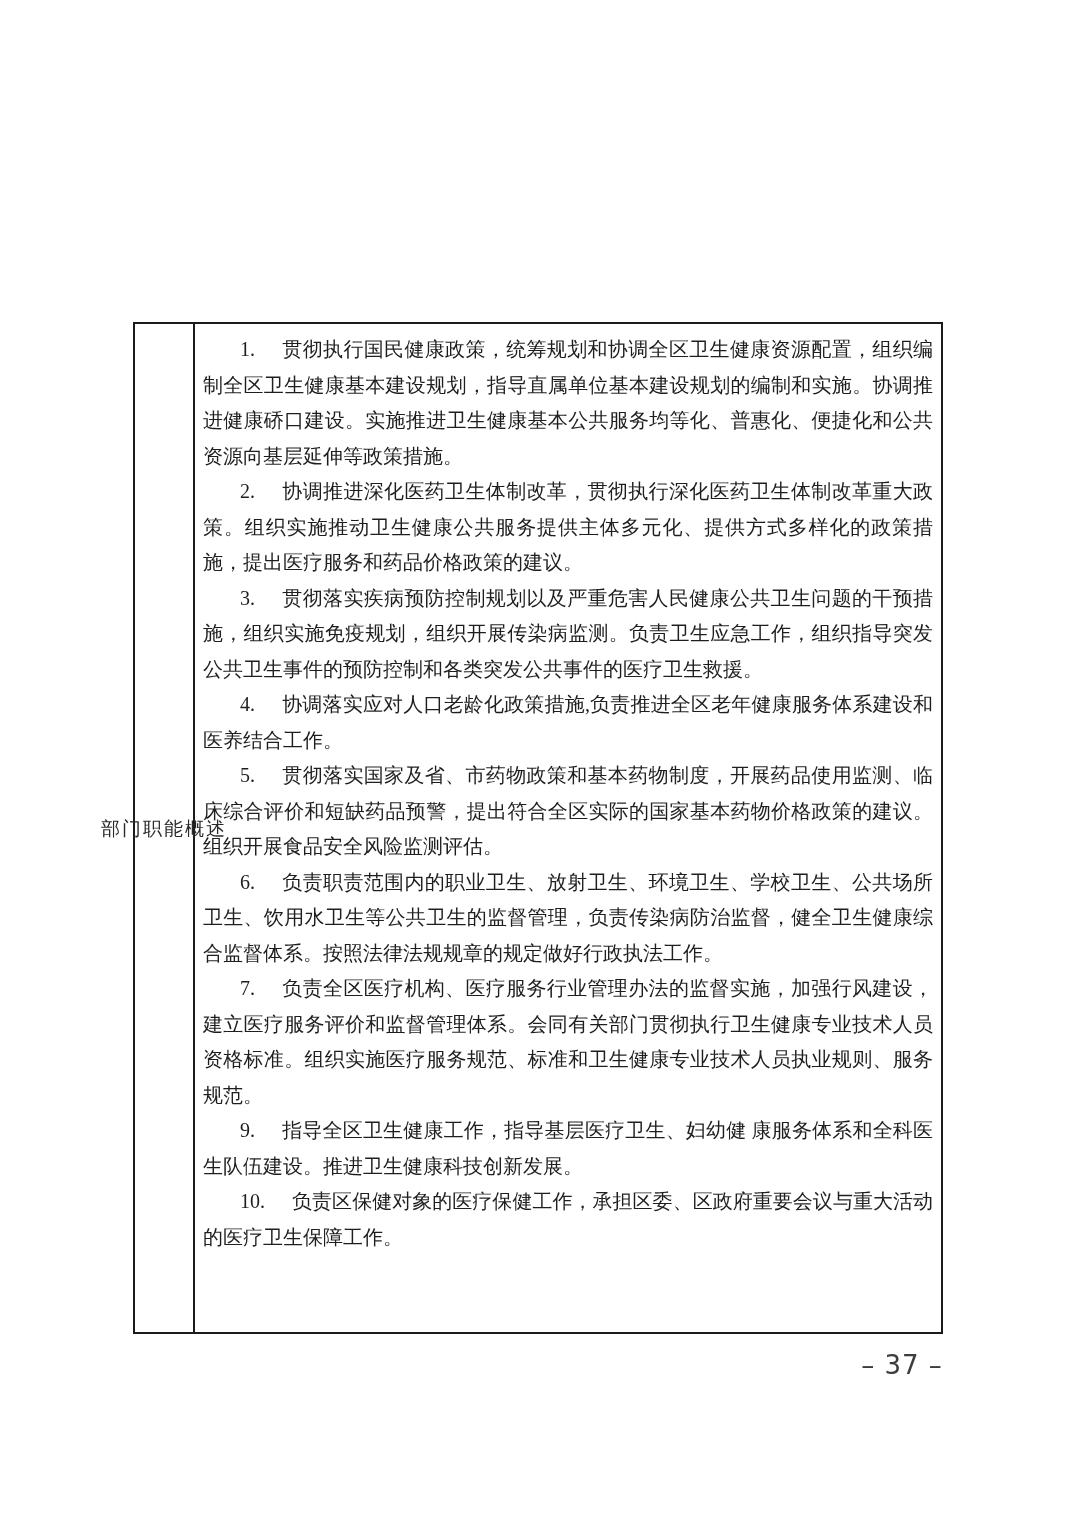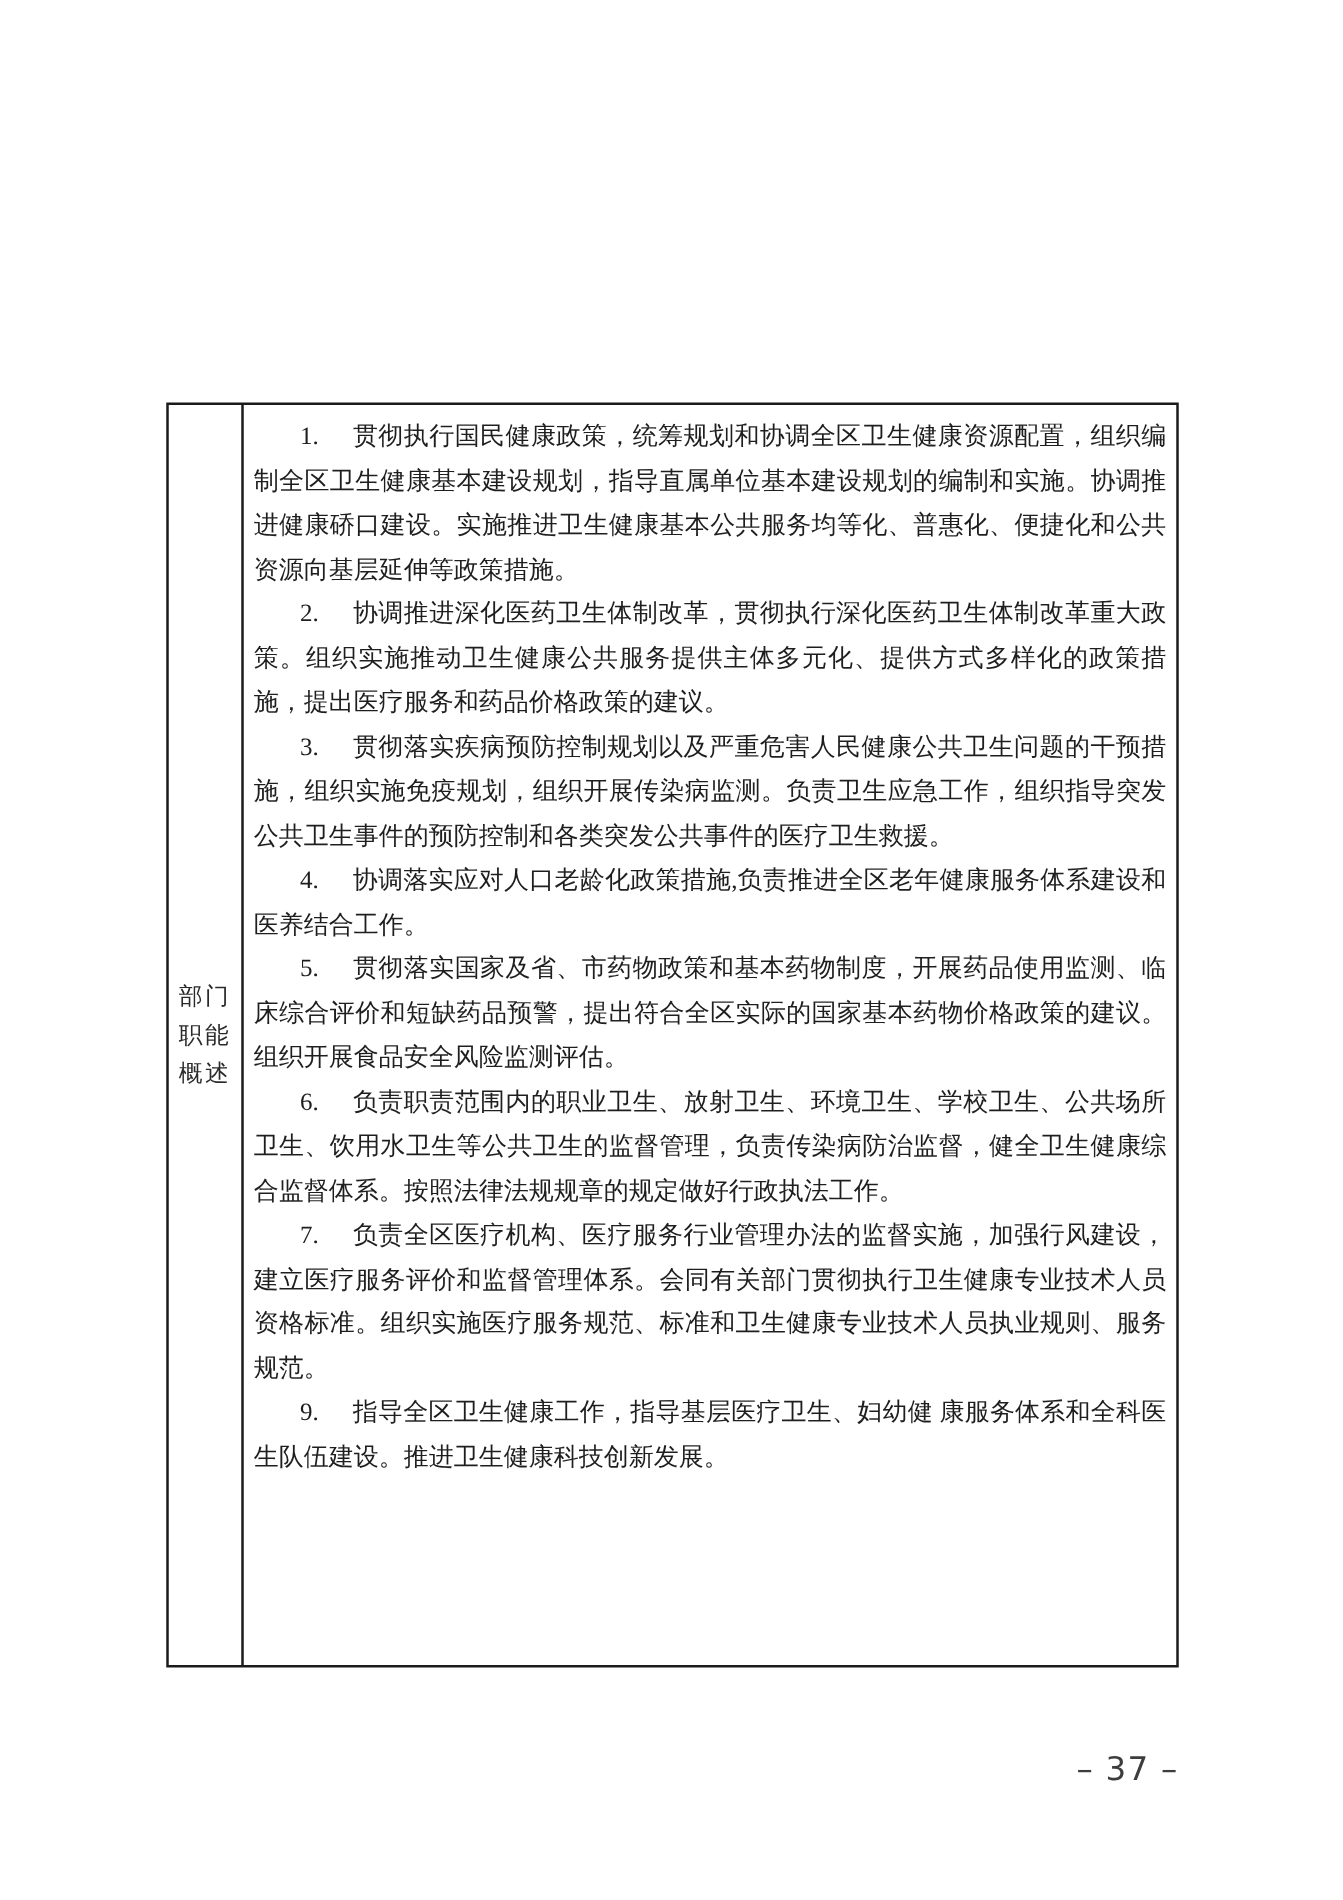--- a/index.html
+++ b/index.html
@@ -24,21 +24,20 @@
     box-sizing: border-box;
     display: flex;
     background: #ffffff;
   }
   .row-header-cell {
     width: 60px;
     flex: 0 0 60px;
     border-right: 2px solid #1b1b1b;
     box-sizing: border-box;
     display: flex;
-    flex-direction: column;
     justify-content: center;
     align-items: center;
   }
   .row-header-line {
     font-size: 19px;
     line-height: 31px;
     letter-spacing: 2px;
     color: #2a2a2a;
     white-space: nowrap;
   }
@@ -56,21 +55,21 @@
     text-align: justify;
     text-justify: inter-ideograph;
     color: #1e1e1e;
   }
   p.item .num {
     margin-right: 1.35em;
   }
   .page-num {
     position: absolute;
     left: 852px;
-    top: 1401px;
+    top: 1350px;
     width: 100px;
     text-align: center;
     font-size: 26px;
     letter-spacing: 1px;
     color: #3d3d3d;
     font-family: "DejaVu Sans", sans-serif;
     white-space: nowrap;
   }
 </style>
 </head>
@@ -84,17 +83,18 @@
   </div>
   <div class="content-cell">
     <p class="item"><span class="num">1.</span><span>贯彻执行国民健康政策，统筹规划和协调全区卫生健康资源配置，组织编制全区卫生健康基本建设规划，指导直属单位基本建设规划的编制和实施。协调推进健康硚口建设。实施推进卫生健康基本公共服务均等化、普惠化、便捷化和公共资源向基层延伸等政策措施。</span></p>
     <p class="item"><span class="num">2.</span><span>协调推进深化医药卫生体制改革，贯彻执行深化医药卫生体制改革重大政策。组织实施推动卫生健康公共服务提供主体多元化、提供方式多样化的政策措施，提出医疗服务和药品价格政策的建议。</span></p>
     <p class="item"><span class="num">3.</span><span>贯彻落实疾病预防控制规划以及严重危害人民健康公共卫生问题的干预措施，组织实施免疫规划，组织开展传染病监测。负责卫生应急工作，组织指导突发公共卫生事件的预防控制和各类突发公共事件的医疗卫生救援。</span></p>
     <p class="item"><span class="num">4.</span><span>协调落实应对人口老龄化政策措施,负责推进全区老年健康服务体系建设和医养结合工作。</span></p>
     <p class="item"><span class="num">5.</span><span>贯彻落实国家及省、市药物政策和基本药物制度，开展药品使用监测、临床综合评价和短缺药品预警，提出符合全区实际的国家基本药物价格政策的建议。组织开展食品安全风险监测评估。</span></p>
     <p class="item"><span class="num">6.</span><span>负责职责范围内的职业卫生、放射卫生、环境卫生、学校卫生、公共场所卫生、饮用水卫生等公共卫生的监督管理，负责传染病防治监督，健全卫生健康综合监督体系。按照法律法规规章的规定做好行政执法工作。</span></p>
     <p class="item"><span class="num">7.</span><span>负责全区医疗机构、医疗服务行业管理办法的监督实施，加强行风建设，建立医疗服务评价和监督管理体系。会同有关部门贯彻执行卫生健康专业技术人员资格标准。组织实施医疗服务规范、标准和卫生健康专业技术人员执业规则、服务规范。</span></p>
     <p class="item"><span class="num">9.</span><span>指导全区卫生健康工作，指导基层医疗卫生、妇幼健 康服务体系和全科医生队伍建设。推进卫生健康科技创新发展。</span></p>
+    <p class="item"><span class="num">10.</span><span>负责区保健对象的医疗保健工作，承担区委、区政府重要会议与重大活动的医疗卫生保障工作。</span></p>
     <p class="item"></p>
   </div>
 </div>
 
 <div class="page-num">– 37 –</div>
 
 </body></html>

